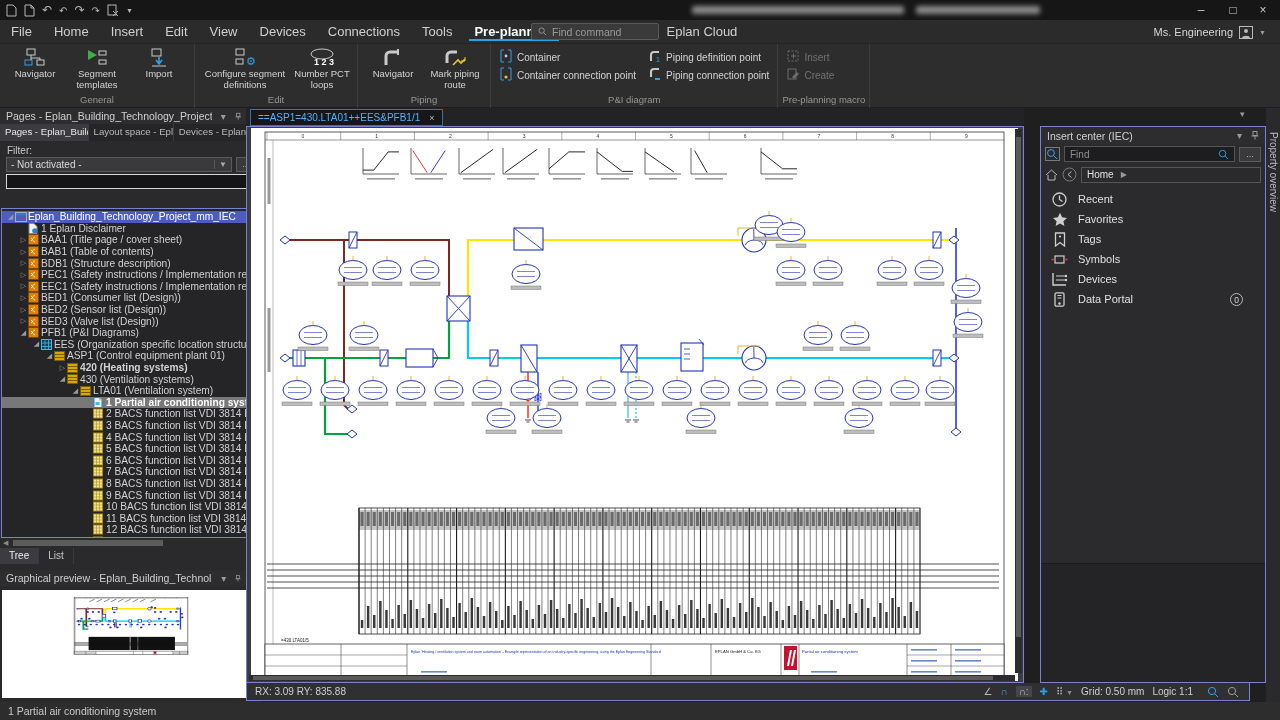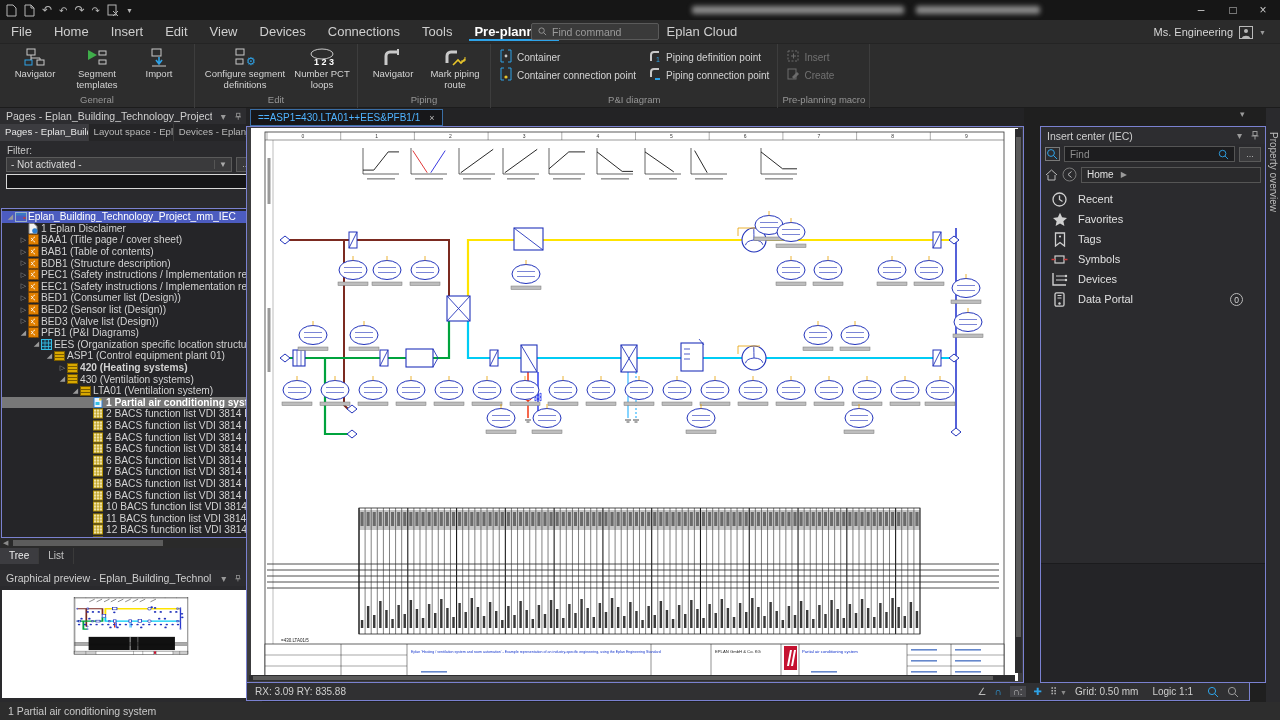--- a/index.html
+++ b/index.html
@@ -1387,21 +1387,21 @@
     </div>
   </div>
   <div class="abs" id="statusbar">
     <span style="margin-left:8px;">RX: 3.09 RY: 835.88</span>
     <span style="flex:1;"></span>
     <span class="sbicon">∠</span>
     <span class="sbicon" style="color:#2ea3e8;">∩</span>
     <span class="sbicon" style="background:#46464a; padding:0 3px;">∩:</span>
     <span class="sbicon" style="color:#2ea3e8;">✚</span>
     <span class="sbicon">⠿ <span style="font-size:7px;color:#8a8a8a;">▼</span></span>
-    <span style="margin-right:14px;">Grid: 0.50 mm</span>
+    <span style="margin-right:8px;">Grid: 0.50 mm</span>
     <span style="margin-right:14px;">Logic 1:1</span>
     <svg class="sbicon" width="12" height="12" viewBox="0 0 12 12">
         <circle cx="5" cy="5" r="3.6" fill="none" stroke="#2ea3e8"></circle>
         <path d="M7.6 7.6L11 11" stroke="#2ea3e8"></path>
       </svg>
     <svg class="sbicon" style="margin-right:10px;" width="12" height="12" viewBox="0 0 12 12">
         <circle cx="5" cy="5" r="3.6" fill="none" stroke="#9a9a9a"></circle>
         <path d="M7.6 7.6L11 11" stroke="#9a9a9a"></path>
       </svg>
   </div>

